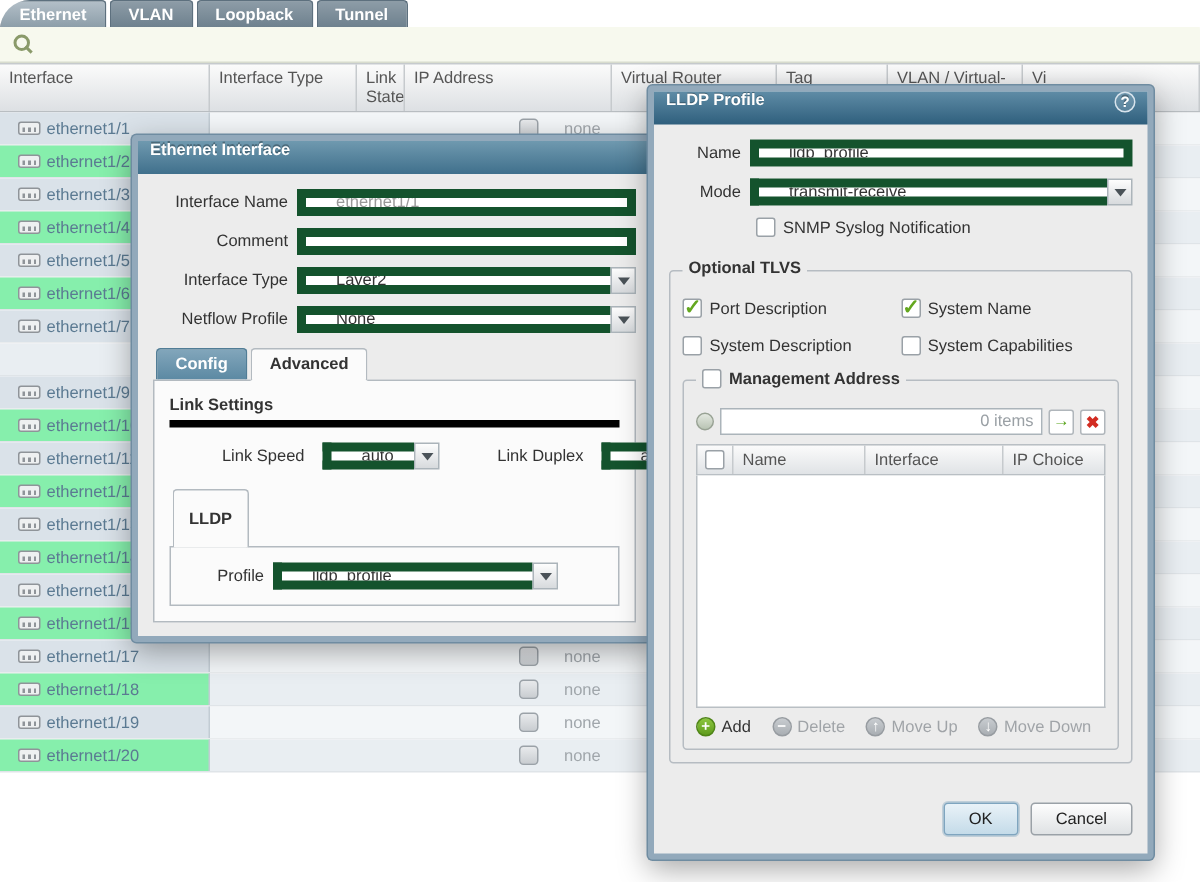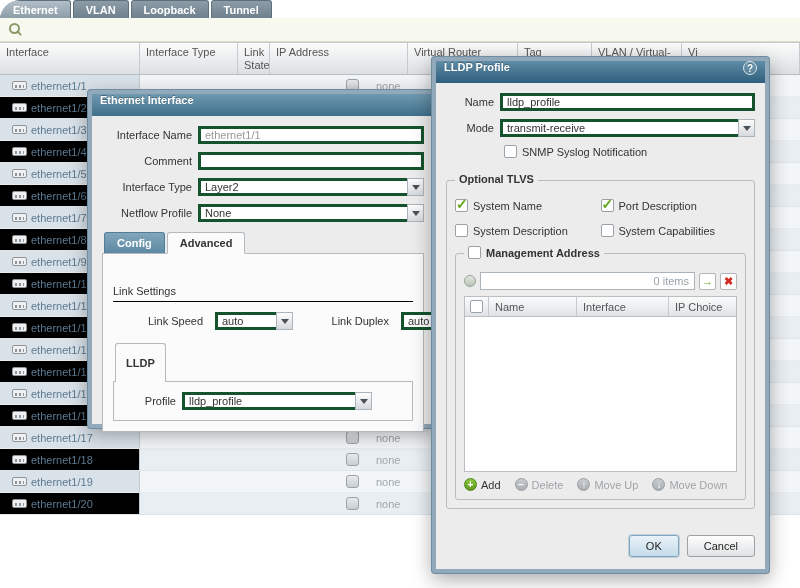--- a/index.html
+++ b/index.html
@@ -22,56 +22,56 @@
 
   
   .table { position:absolute; top:42px; left:0; right:0; }
   .thead { display:flex; height:33px; background:linear-gradient(#fbfbfb,#dde0e3); border-top:1px solid #c6cacd; border-bottom:1px solid #b9bec2; }
   .th { padding:3px 6px; color:#555; border-right:1px solid #c6cacd; overflow:hidden; line-height:13px; }
   .c0{width:140px}.c1{width:98px}.c2{width:98px}.c3{width:32px}.c4{width:138px}.c5{width:110px}.c6{width:74px}.c7{width:90px}.c8{flex:1}
   .tr { display:flex; height:22px; background:#f3f6f8; border-bottom:1px solid rgba(0,0,0,.04); }
   .tr.alt { background:#e9eef2; }
   .td { display:flex; align-items:center; overflow:hidden; }
   .td.c0 { background:#dae2e9; border-right:1px solid #c2ccd4; padding-left:12px; gap:4px; color:#5b7a92; }
-  .tr.alt .td.c0 { background:#000000; }
+  .tr.alt .td.c0 { background:#86efac; }
   .td.c4 { color:#a0a6ab; padding-left:8px; }
   .port-icon { width:15px; height:9px; border:1px solid #8f9499; border-radius:2px; background:#eef0f1; position:relative; flex:none; }
   .port-icon::after { content:""; position:absolute; left:2px; right:2px; bottom:1px; height:3px;
                       background:repeating-linear-gradient(90deg,#8f9499 0 2px,transparent 2px 4px); }
   .link-state-icon { width:13px; height:13px; margin:0 auto; border-radius:3px; border:1px solid #9ba2a8;
                      background:linear-gradient(#e8eaec,#c9cdd1); }
 
   
   .dialog { position:absolute; background:#ececec; border:4px solid #92a9bb; border-radius:3px;
             box-shadow:0 0 0 1px #6f8ca1, 0 6px 20px rgba(0,0,0,.35); }
   .titlebar { height:22px; display:flex; align-items:flex-start; padding:0 8px; color:#fff; font-weight:bold;
               text-shadow:0 -1px 0 rgba(0,0,0,.3); background:linear-gradient(#6f99af,#40708c); }
   .dialog-body { padding:10px; height:calc(100% - 22px); display:flex; flex-direction:column; }
   .frow { display:flex; align-items:center; margin-bottom:8px; }
   .flabel { text-align:right; margin-right:6px; color:#333; flex:none; }
-  .tinput { height:18px; border:3px solid #14532d; background:#fff; padding:0 4px; display:flex; align-items:center; flex:1; color:#333; overflow:hidden; }
+  .tinput { height:18px; border:6px solid #14532d; background:#fff; padding:0 20px; display:flex; align-items:center; flex:1; color:#333; overflow:hidden; }
   .tinput.disabled { color:#999; }
   .dd { display:flex; flex:1; }
   .dd .tinput { border-right:none; }
   .dd-btn { width:17px; height:18px; flex:none; border:1px solid #abb4ba; background:linear-gradient(#fdfdfd,#d7dadd);
             display:flex; align-items:center; justify-content:center; }
   .dd-btn::after { content:""; width:0; height:0; border-left:4px solid transparent; border-right:4px solid transparent; border-top:5px solid #4a5258; }
   .cb { width:13px; height:13px; background:#fff; border:1px solid #9aa1a7; border-radius:2px; position:relative; display:inline-block; flex:none; }
   .cb.checked::after { content:"\2713"; position:absolute; left:0; top:-4px; font-size:14px; font-weight:bold; color:#64a71f; }
   .cb.checked.dark::after { color:#3f3f3f; }
 
   
   #eth-dialog { left:88px; top:90px; width:350px; height:338px; z-index:5; }
   #eth-dialog .flabel { width:90px; }
   .etabs { display:flex; gap:2px; margin-top:2px; padding-left:2px; position:relative; z-index:2; }
   .etab { padding:4px 12px; font-weight:bold; border-radius:3px 3px 0 0; }
   .etab.inactive { background:linear-gradient(#82a6bb,#5c89a3); color:#fff; border:1px solid #517d96; border-bottom:none; }
   .etab.active { background:#fbfbfb; color:#333; border:1px solid #b3bac0; border-bottom:1px solid #fbfbfb; margin-bottom:-1px; }
   .epanel { border:1px solid #b3bac0; background:#fbfbfb; padding:10px; flex:1; }
-  .group-title { font-weight:normal; color:#333; border-bottom:1px solid #000000; padding-bottom:4px; margin-bottom:10px;margin-top:21px; }
+  .group-title { font-weight:bold; color:#333; border-bottom:5px solid #000000; padding-bottom:4px; margin-bottom:10px; }
   .ctl-row { display:flex; align-items:center; gap:6px; margin-bottom:12px; }
   .ctl-row .flabel { width:auto; }
   .dd.small { flex:none; width:78px; }
   .subtab { display:inline-block; padding:13px 10px; border:1px solid #b3bac0; border-bottom:none; background:#fbfbfb;
             font-weight:bold; color:#333; border-radius:3px 3px 0 0; position:relative; top:1px; z-index:2; margin-left:2px; }
   .subpanel { border:1px solid #b3bac0; background:#fbfbfb; padding:10px; }
   .cb-row { display:flex; align-items:center; gap:5px; margin-bottom:10px; }
 
   
   #lldp-dialog { left:432px; top:57px; width:337px; height:516px; z-index:10; }
@@ -243,24 +243,20 @@
       <div class="td c3">
             <span class="link-state-icon"></span>
           </div>
       <div class="td c4">none</div>
       <div class="td c5"></div>
       <div class="td c6"></div>
       <div class="td c7"></div>
       <div class="td c8"></div>
     </div>
         <div class="tr alt">
-      <div class="td c0">
-        <span class="port-icon"></span>
-        <span class="iface-label">ethernet1/8</span>
-      </div>
       <div class="td c1"></div>
       <div class="td c2"></div>
       <div class="td c3">
             <span class="link-state-icon"></span>
           </div>
       <div class="td c4">none</div>
       <div class="td c5"></div>
       <div class="td c6"></div>
       <div class="td c7"></div>
       <div class="td c8"></div>
@@ -542,25 +538,25 @@
         <span>SNMP Syslog Notification</span>
       </div>
 
       <div class="fieldset">
         <div class="legend">
           <span>Optional TLVS</span>
         </div>
         <div class="tlv-grid">
           <div class="tlv-item">
             <span class="cb checked"></span>
-            <span>System Name</span>
+            <span>Port Description</span>
           </div>
           <div class="tlv-item">
             <span class="cb checked"></span>
-            <span>Port Description</span>
+            <span>System Name</span>
           </div>
           <div class="tlv-item">
             <span class="cb"></span>
             <span>System Description</span>
           </div>
           <div class="tlv-item">
             <span class="cb"></span>
             <span>System Capabilities</span>
           </div>
         </div>

